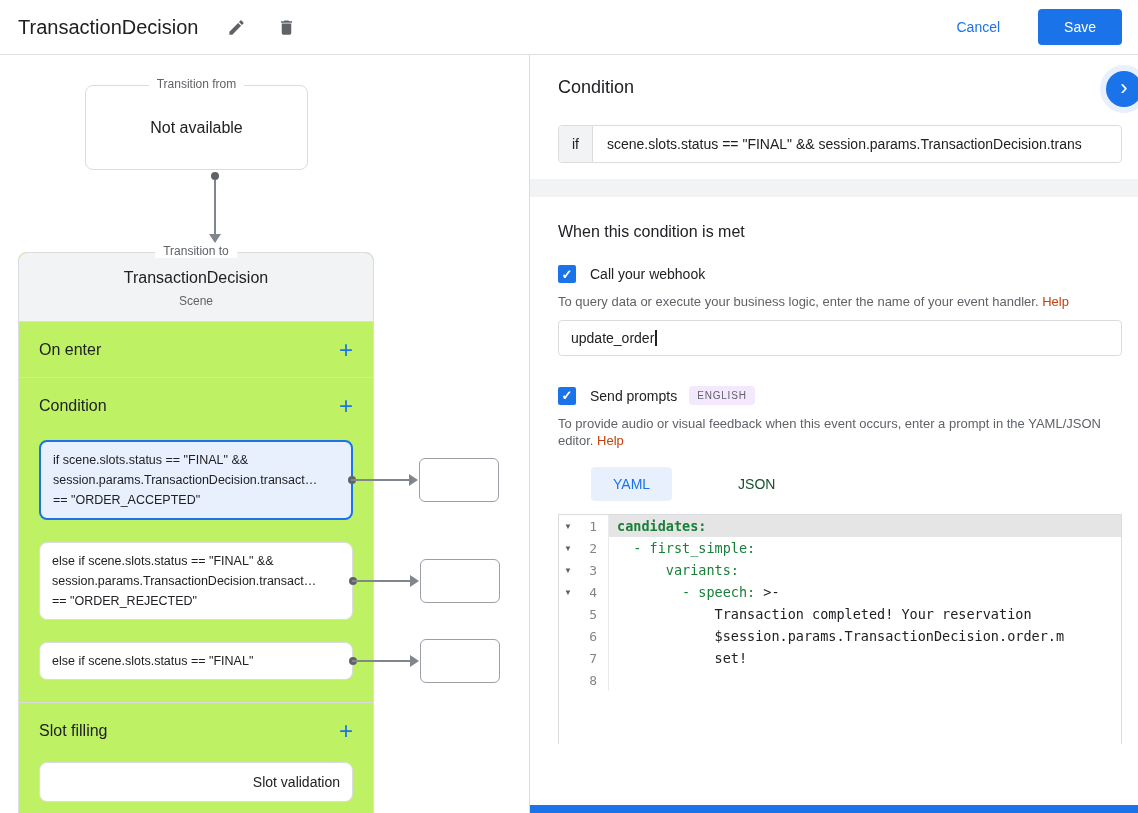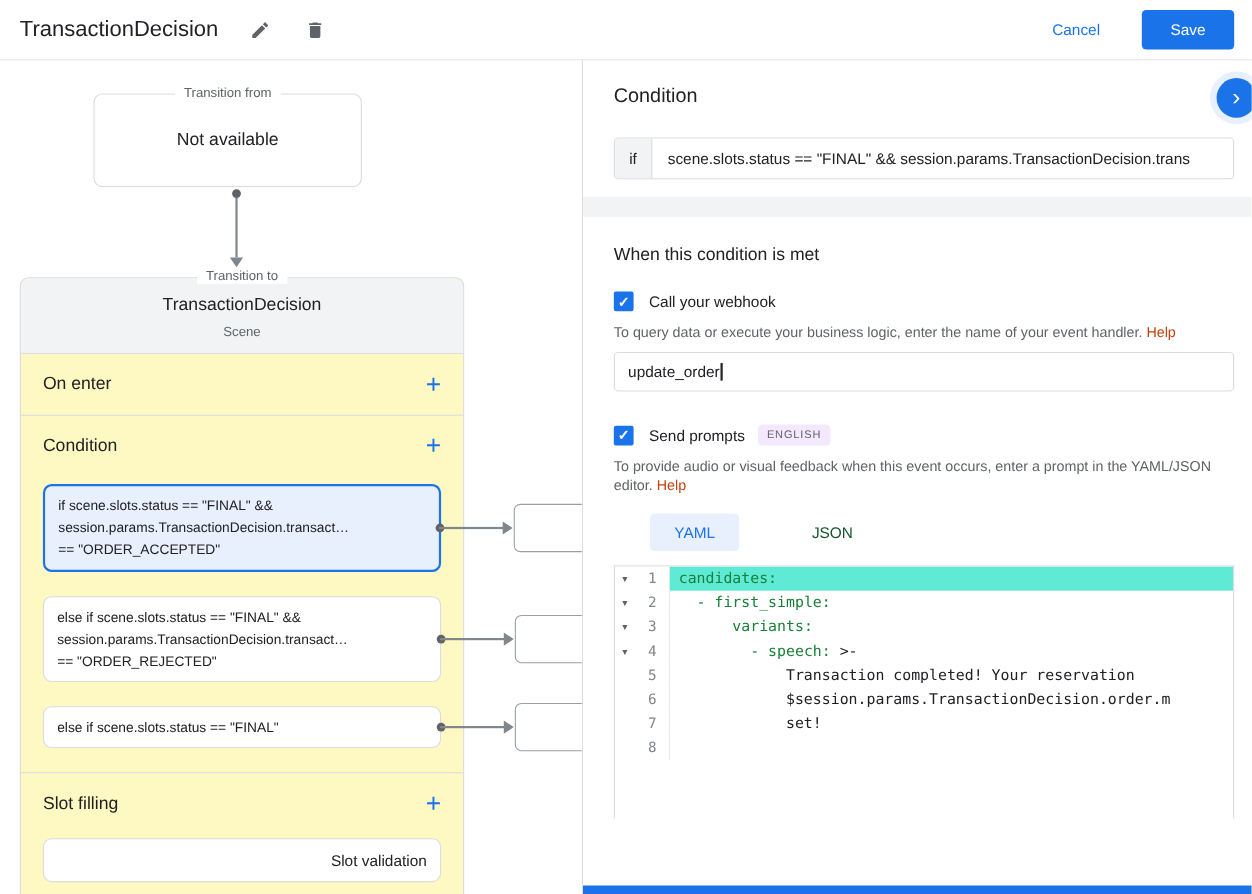--- a/index.html
+++ b/index.html
@@ -34,41 +34,41 @@
   
   .content { display:flex; height:758px; }
   .left-pane {
     width:530px; min-width:530px; position:relative;
     border-right:1px solid #dadce0; overflow:hidden; background:#fff;
   }
   .right-pane { flex:1; position:relative; overflow:hidden; background:#fff; }
 
   
   .from-box {
-    position:absolute; left:85px; top:30px; width:244px; height:85px;
+    position:absolute; left:85px; top:30px; width:223px; height:85px;
     border:1px solid #dadce0; border-radius:8px; background:#fff;
   }
   .box-label {
     position:absolute; top:-9px; left:50%; transform:translateX(-50%);
     background:#fff; padding:0 8px; font-size:12px; color:#5f6368; white-space:nowrap;
   }
   .from-content {
     height:100%; display:flex; align-items:center; justify-content:center; font-size:16px;
   }
   .v-connector { position:absolute; left:208px; top:117px; width:14px; height:74px; }
   .v-dot { position:absolute; left:3px; top:0; width:8px; height:8px; border-radius:50%; background:#5f6368; }
   .v-line { position:absolute; left:6px; top:8px; width:2px; height:54px; background:#80868b; }
   .v-arrow {
     position:absolute; left:1px; top:62px; width:0; height:0;
     border-left:6px solid transparent; border-right:6px solid transparent; border-top:9px solid #80868b;
   }
 
   .to-box {
-    position:absolute; left:18px; top:197px; width:404px; height:562px;
-    border:1px solid #dadce0; border-radius:8px 8px 0 0; background:#fef9c3;
+    position:absolute; left:18px; top:197px; width:356px; height:562px;
+    border:1px solid #dadce0; border-radius:8px 8px 0 0; background:#bef264;
   }
   .to-header {
     background:#f1f3f4; border-bottom:1px solid #dadce0; border-radius:8px 8px 0 0;
     text-align:center; padding:16px 0 13px;
   }
   .to-title { font-size:16px; color:#202124; }
   .to-sub { font-size:12px; color:#5f6368; margin-top:7px; }
 
   .section-row {
     display:flex; align-items:center; justify-content:space-between;
@@ -162,21 +162,21 @@
   }
   .fold { width:18px; text-align:center; color:#616161; font-size:8px; cursor:pointer; }
   .lnum {
     width:26px; text-align:right; padding-right:6px; color:#80868b;
     font-family:"DejaVu Sans Mono", monospace; font-size:13px;
   }
   .code {
     flex:1; font-family:"DejaVu Sans Mono", monospace; font-size:13.5px;
     white-space:pre; line-height:22px; overflow:hidden; padding-left:8px;
   }
-  .line.hl .code { background:#5eead4; }
+  .line.hl .code { background:#e5e5e5;font-weight:bold; }
   .tk-key { color:#188038; }
   .tk-plain { color:#202124; }
 
   .h-scroll { position:absolute; left:0; right:0; bottom:0; height:8px; background:#1a73e8; cursor:pointer; }
 </style>
 </head>
 <body>
 
 <header class="topbar">
   <span class="topbar-title">TransactionDecision</span>

